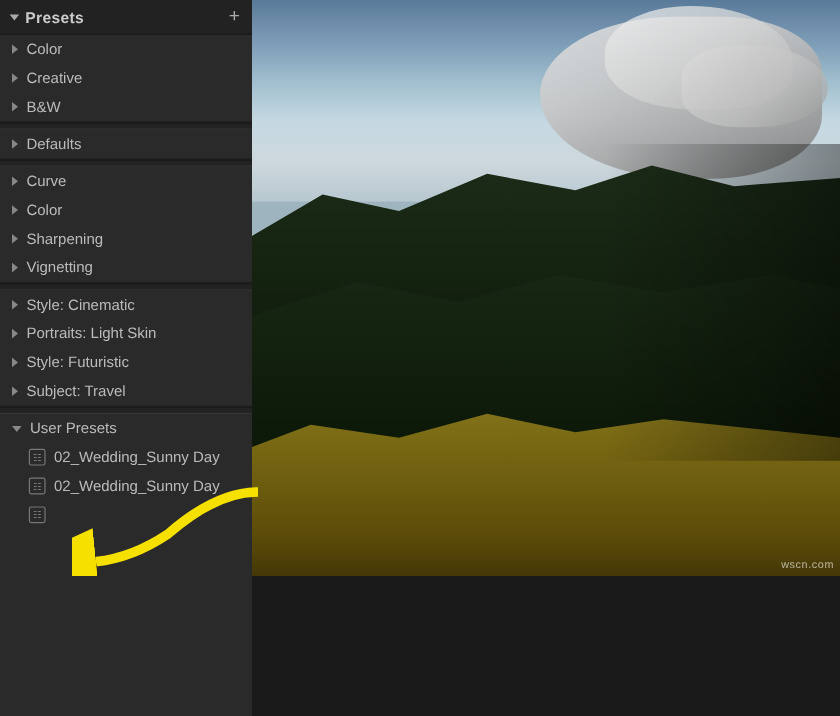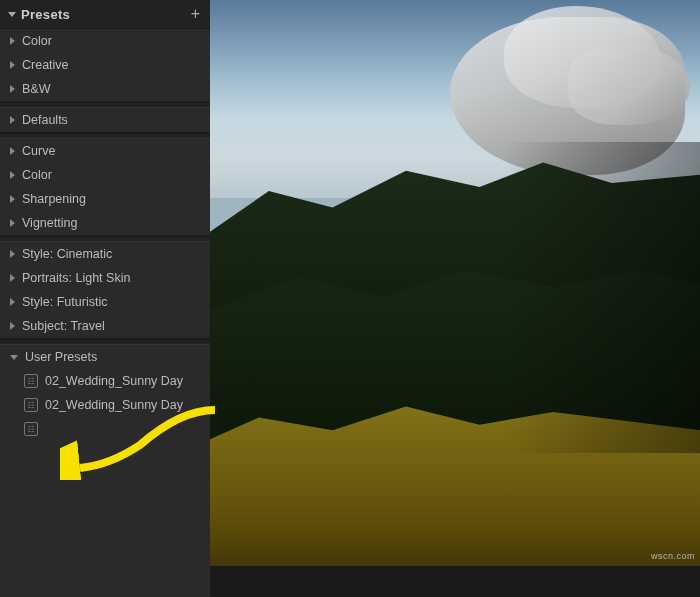--- a/index.html
+++ b/index.html
@@ -142,21 +142,21 @@
     .section-divider {
       height: 6px;
       background: #222;
       border-top: 1px solid #1a1a1a;
       border-bottom: 1px solid #333;
     }
 
     
     .main-content {
       flex: 1;
-      height: 566px;
+      height: 480px;
       position: relative;
       overflow: hidden;
       text-align: center;
     }
 
     .photo-area {
       width: 100%;
       height: 100%;
       background: 
         

